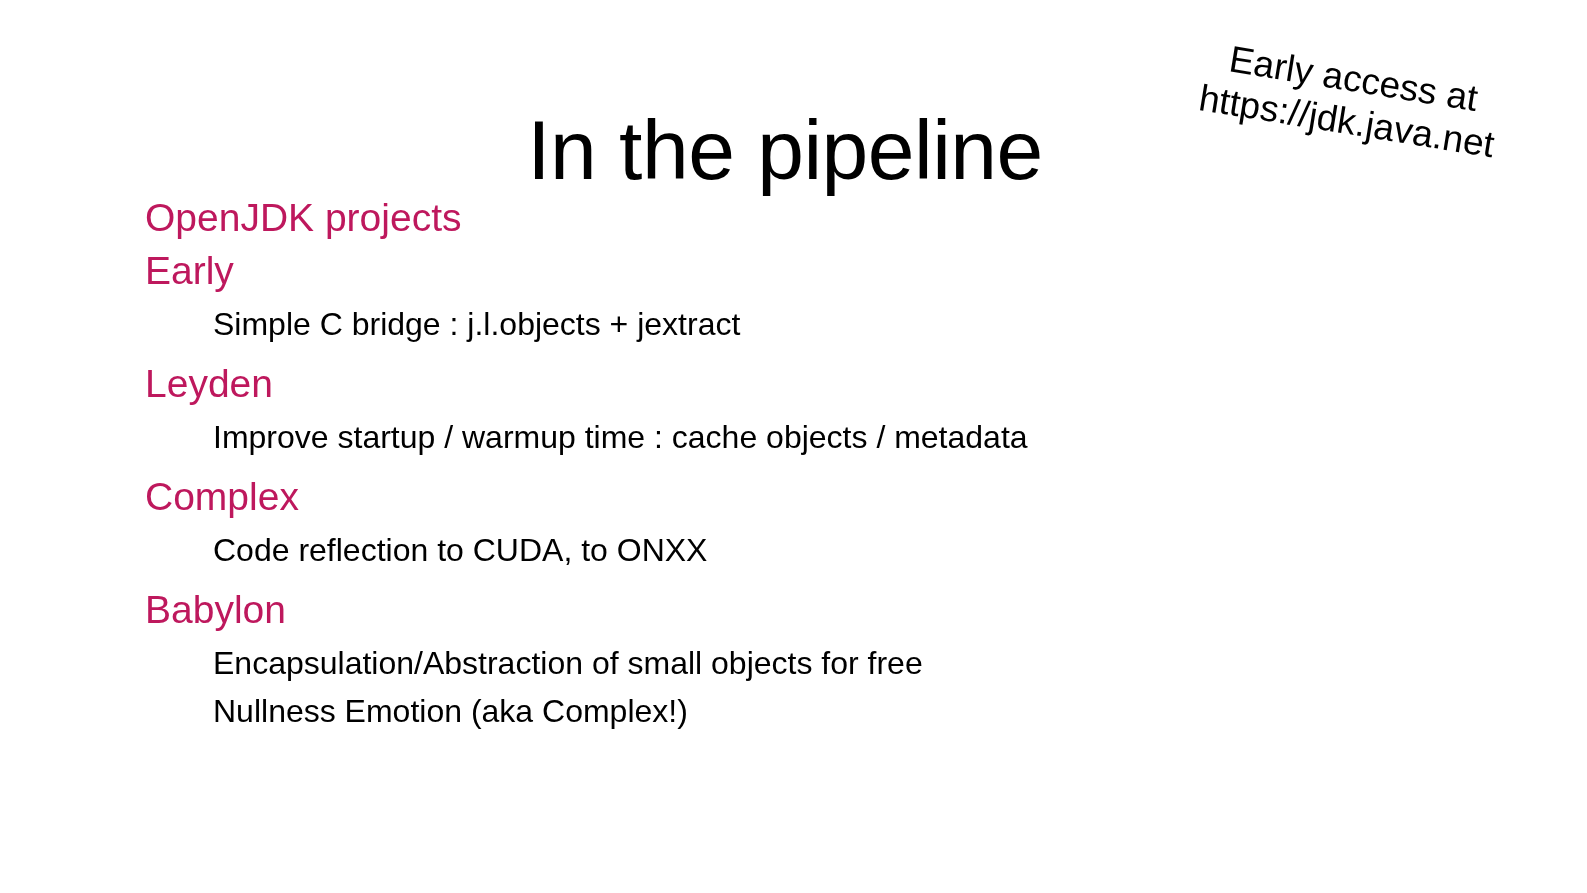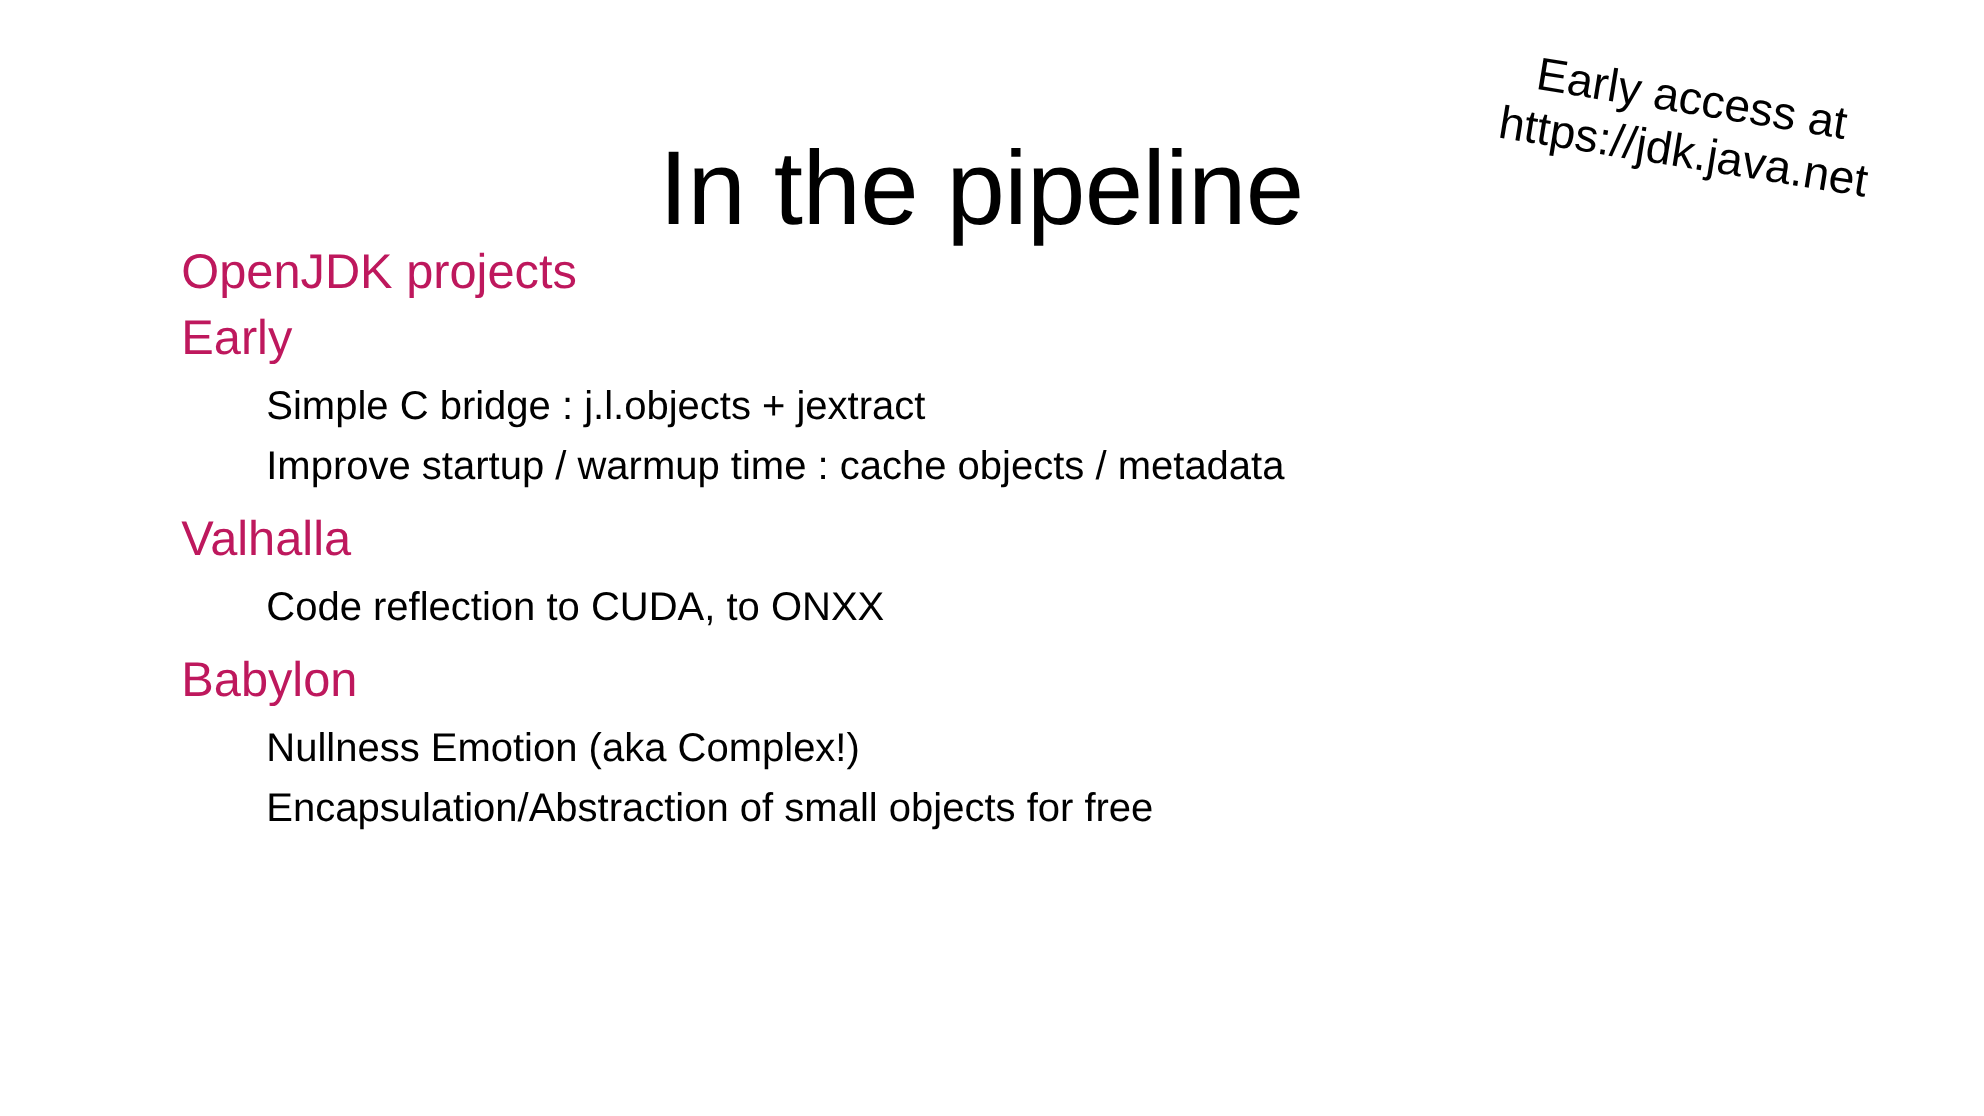--- a/index.html
+++ b/index.html
@@ -103,21 +103,22 @@
 
   <div class="callout">
     <span class="callout-line">Early access at</span>
     <span class="callout-line">https://jdk.java.net</span>
   </div>
 
   <div class="outline">
     <div class="lvl1">OpenJDK projects</div>
     <div class="lvl1">Early</div>
     <div class="lvl2">Simple C bridge : j.l.objects + jextract</div>
+    <div class="lvl1">Leyden</div>
     <div class="lvl2">Improve startup / warmup time : cache objects / metadata</div>
-    <div class="lvl1">Valhalla</div>
+    <div class="lvl1">Complex</div>
     <div class="lvl2">Code reflection to CUDA, to ONXX</div>
     <div class="lvl1">Babylon</div>
+    <div class="lvl2">Encapsulation/Abstraction of small objects for free</div>
     <div class="lvl2">Nullness Emotion (aka Complex!)</div>
-    <div class="lvl2">Encapsulation/Abstraction of small objects for free</div>
   </div>
 
 </div>
 
 </body></html>

